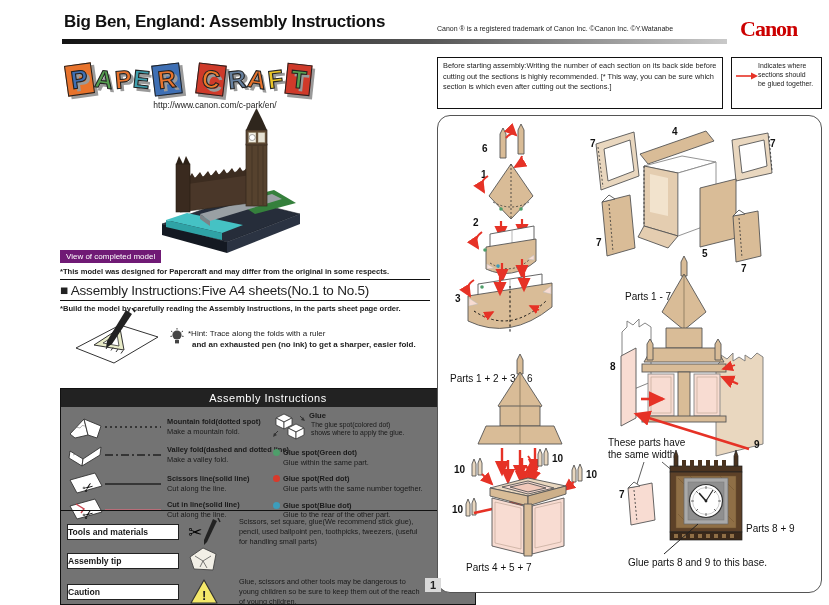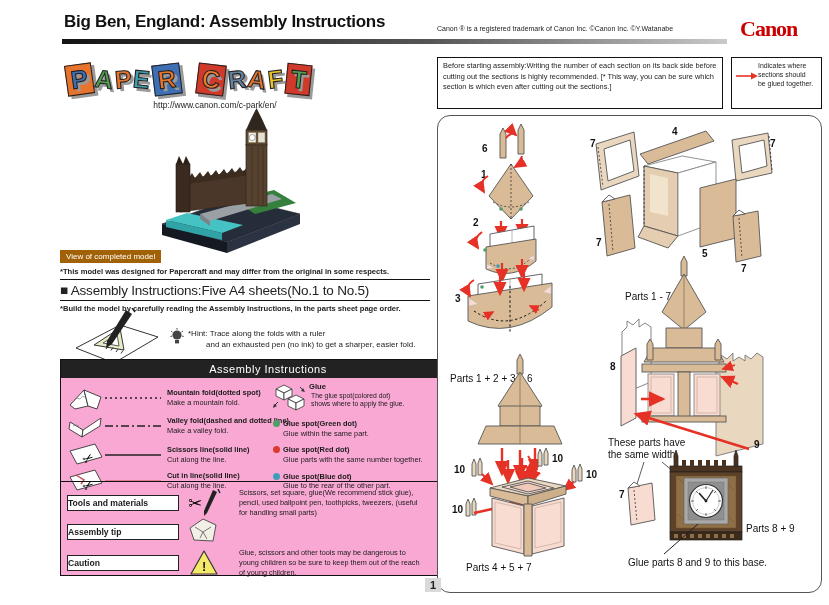--- a/index.html
+++ b/index.html
@@ -19,31 +19,31 @@
   .l3{color:#3f9fae;transform:rotate(6deg);margin-left:2px;}
   .l4{color:#e8732c;background:#3e6fb4;transform:rotate(-7deg);margin-left:3px;}
   .l5{color:#ee7a2a;background:#cf3a2a;transform:rotate(7deg);margin-left:16px;}
   .l6{color:#66809f;transform:rotate(-6deg);margin-left:3px;}
   .l7{color:#e8732c;transform:rotate(9deg);margin-left:2px;}
   .l8{color:#e9c428;transform:rotate(-7deg);margin-left:2px;}
   .l9{color:#55a050;background:#cf3a2a;transform:rotate(6deg);margin-left:2px;}
   .url{position:absolute;left:100px;top:100px;width:230px;text-align:center;font-size:8.5px;color:#222;text-decoration:none;}
   
   .model-svg{position:absolute;left:122px;top:106px;}
-  .view-label{position:absolute;left:60px;top:250px;background:#a16207;color:#fff;font-size:8px;padding:2px 6px;}
+  .view-label{position:absolute;left:60px;top:250px;background:#701a75;color:#fff;font-size:8px;padding:2px 6px;}
   .note1{position:absolute;left:60px;top:267px;width:370px;font-size:7.6px;font-weight:600;color:#222;}
   .hr1{position:absolute;left:60px;top:279px;width:370px;border-top:1px solid #111;}
   .sec-title{position:absolute;left:60px;top:283px;font-size:13.5px;color:#222;letter-spacing:-0.2px;}
   .hr2{position:absolute;left:60px;top:300px;width:370px;border-top:1px solid #111;}
   .note2{position:absolute;left:60px;top:304px;width:370px;font-size:7.6px;font-weight:600;color:#222;}
   .hint-art{position:absolute;left:68px;top:308px;}
   .bulb{position:absolute;left:170px;top:328px;}
   .hint-text{position:absolute;left:188px;top:329px;font-size:8px;color:#222;line-height:1.35;}
   
-  .abox{position:absolute;left:60px;top:359px;width:416px;height:217px;border:1.3px solid #111;box-sizing:border-box;background:#f9a8d4;}
+  .abox{position:absolute;left:60px;top:388px;width:416px;height:217px;border:1.3px solid #111;box-sizing:border-box;background:#737373;}
   .abox-head{height:18px;background:#222;color:#fff;text-align:center;font-size:11px;line-height:18px;letter-spacing:0.5px;}
   .fold-row{position:absolute;left:6px;display:flex;align-items:center;}
   .fold-icon{width:38px;flex:0 0 38px;}
   .fold-line{width:56px;flex:0 0 56px;margin-right:6px;}
   .fold-txt{font-size:7.4px;line-height:1.3;}
   .fold-txt b{font-size:7.4px;}
   .glue-col{position:absolute;left:212px;top:22px;width:154px;}
   .glue-head{display:flex;}
   .glue-desc{font-size:6.8px;line-height:1.25;margin-left:2px;margin-top:10px;}
   .glue-lbl{font-size:7.6px;font-weight:700;position:absolute;left:36px;top:0px;}
@@ -143,21 +143,21 @@
     <g stroke="#444" stroke-width="1">
         <line x1="7" y1="0" x2="7" y2="1.6"></line>
         <line x1="1" y1="3" x2="2.4" y2="4"></line>
         <line x1="13" y1="3" x2="11.6" y2="4"></line>
         <line x1="0.4" y1="8.4" x2="2" y2="8.2"></line>
         <line x1="13.6" y1="8.4" x2="12" y2="8.2"></line>
       </g>
   </svg>
   <div class="hint-text">
     <div>*Hint: Trace along the folds with a ruler</div>
-    <div style="margin-left:18px;">and an exhausted pen (no ink) to get a sharper, easier fold.</div>
+    <div style="margin-left:4px;font-weight:bold;">and an exhausted pen (no ink) to get a sharper, easier fold.</div>
   </div>
 
   <div class="abox">
     <div class="abox-head">Assembly Instructions</div>
 
     <div class="fold-row" style="top:26px;">
       <svg class="fold-icon" width="36" height="24" viewBox="0 0 36 24">
         <polygon points="2,19 16,4 20,20 7,23" fill="#fff" stroke="#333" stroke-width="0.9"></polygon>
         <polygon points="16,4 33,11 29,23 20,20" fill="#fff" stroke="#333" stroke-width="0.9"></polygon>
         <path d="M6,14 q3,-3 6,-1 q2,-4 5,-2" fill="none" stroke="#777" stroke-width="0.6"></path>

